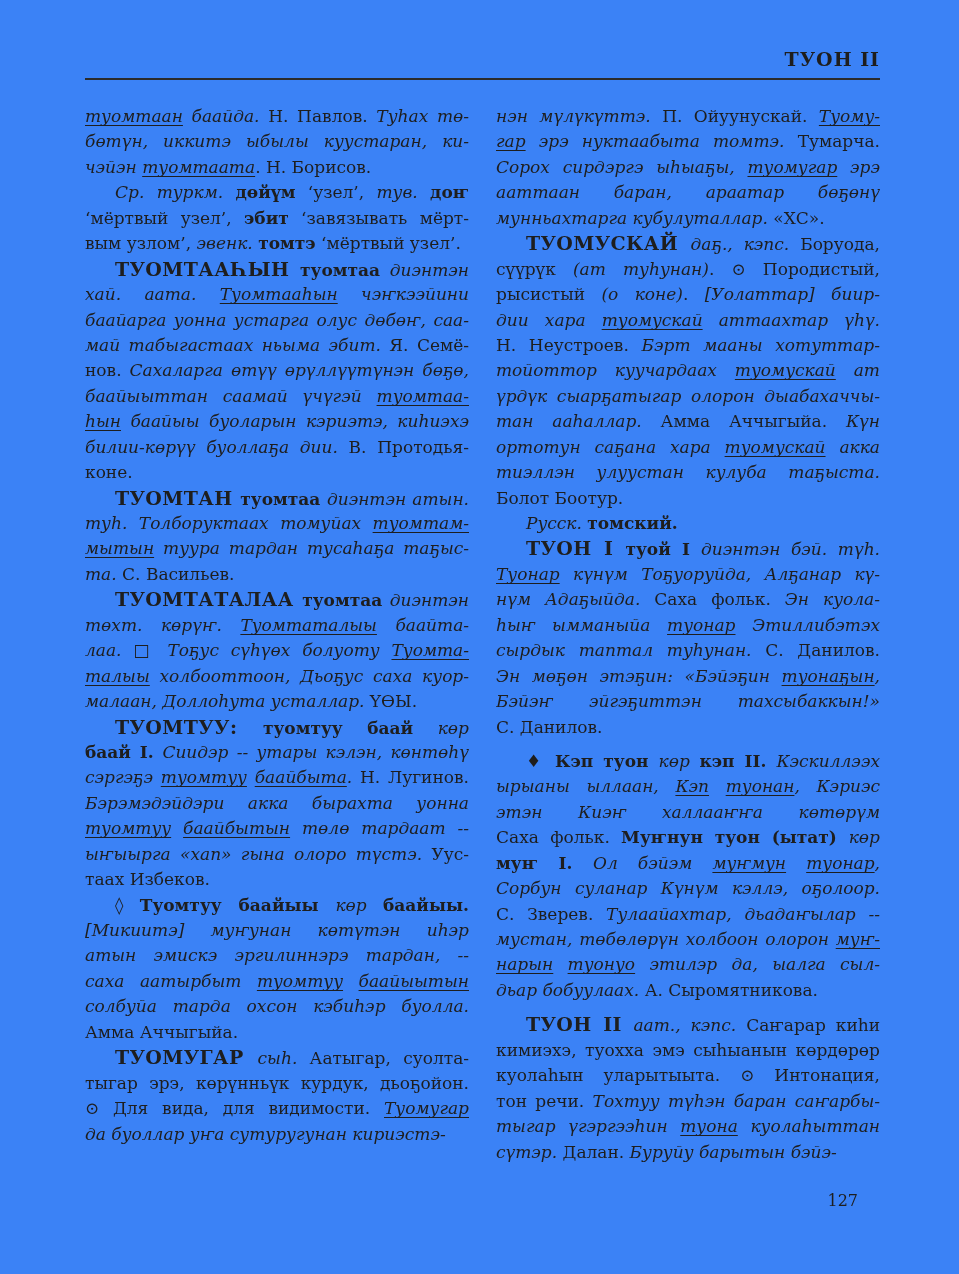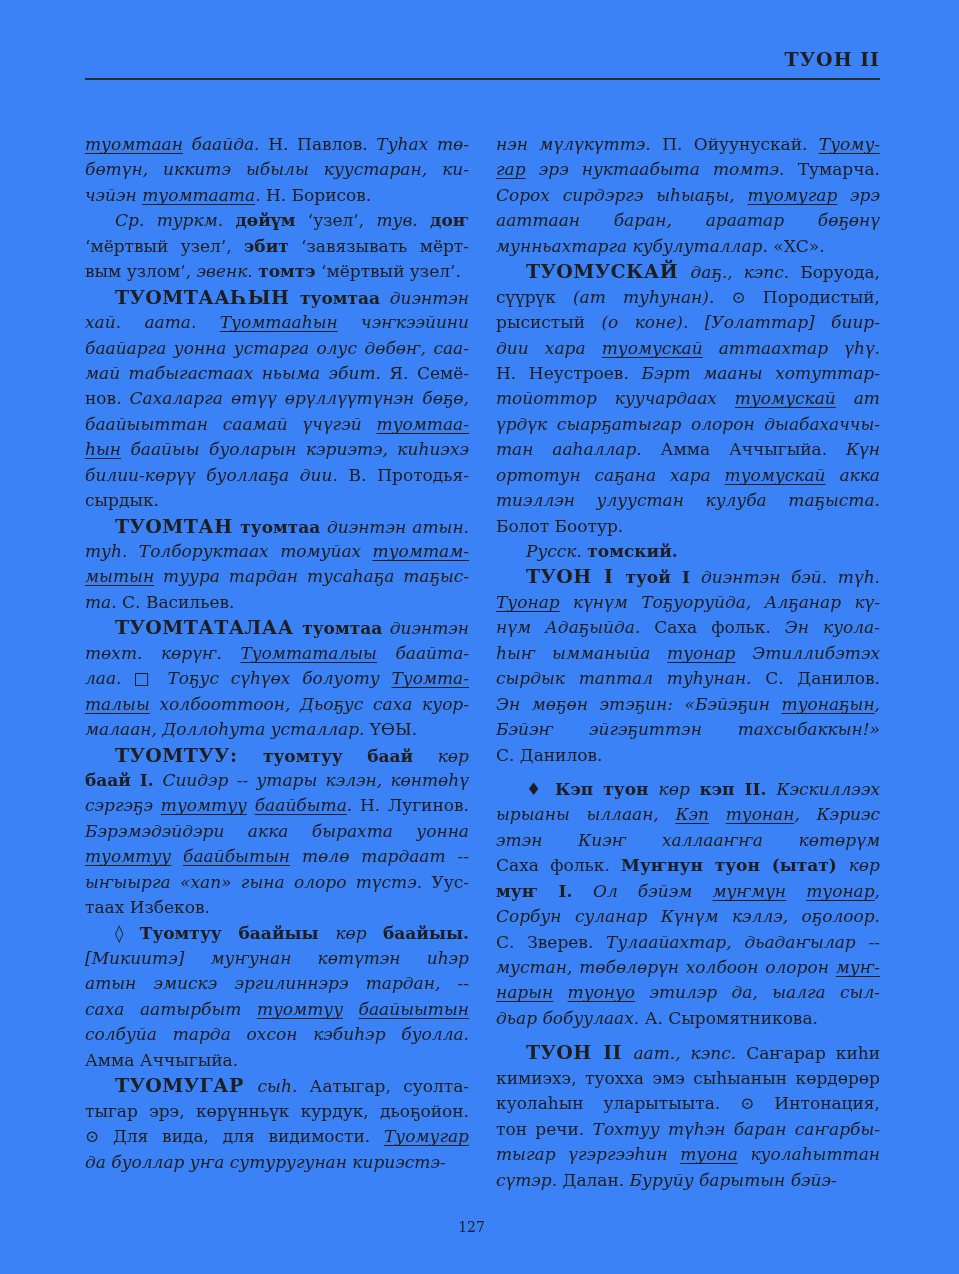--- a/index.html
+++ b/index.html
@@ -27,21 +27,20 @@
     height:0;
   }
   .columns{
     display:flex;
     gap:27px;
     margin-top:24px;
   }
   .col{
     flex:1;
     font-size:17px;
-    margin-top:28px;
   }
   .para{margin:0;}
   .para.gap{margin-top:9px;}
   .line{
     line-height:25.45px;
     height:25.45px;
     overflow:hidden;
     text-align:justify;
     text-align-last:justify;
     -moz-text-align-last:justify;
@@ -54,24 +53,24 @@
   .b{font-weight:bold;}
   .h{font-weight:bold;font-size:19px;letter-spacing:0.4px;}
   .iu{
     font-style:italic;
     text-decoration:underline;
     text-decoration-thickness:1.2px;
     text-underline-offset:2.5px;
     text-decoration-skip-ink:none;
   }
   .page-number{
-    text-align:center;
+    text-align:right;
     padding-right:22px;
     margin-top:26px;
-    font-size:14px;
+    font-size:16px;
   }
 </style>
 </head>
 <body>
 
 <div class="page">
   <header>
     <div class="running-head">ТУОН II</div>
     <div class="rule"></div>
   </header>
@@ -90,21 +89,21 @@
         </div>
         <div class="para">
           <div class="line first"><span class="h">ТУОМТААҺЫН </span><span class="b">туомтаа </span><span class="i">диэнтэн</span></div>
           <div class="line"><span class="i">хай. аата. </span><span class="iu">Туомтааһын</span><span class="i"> чэҥкээйини</span></div>
           <div class="line"><span class="i">баайарга уонна устарга олус дөбөҥ, саа-</span></div>
           <div class="line"><span class="i">май табыгастаах ньыма эбит.</span><span class="r"> Я. Семё-</span></div>
           <div class="line"><span class="r">нов. </span><span class="i">Сахаларга өтүү өрүллүүтүнэн бөҕө,</span></div>
           <div class="line"><span class="i">баайыыттан саамай үчүгэй </span><span class="iu">туомтаа-</span></div>
           <div class="line"><span class="iu">һын</span><span class="i"> баайыы буоларын кэриэтэ, киһиэхэ</span></div>
           <div class="line"><span class="i">билии-көрүү буоллаҕа дии.</span><span class="r"> В. Протодья-</span></div>
-          <div class="line last"><span class="r">сырдык.</span></div>
+          <div class="line last"><span class="r">коне.</span></div>
         </div>
         <div class="para">
           <div class="line first"><span class="h">ТУОМТАН </span><span class="b">туомтаа </span><span class="i">диэнтэн атын.</span></div>
           <div class="line"><span class="i">туһ. Толборуктаах томуйах </span><span class="iu">туомтам-</span></div>
           <div class="line"><span class="iu">мытын</span><span class="i"> туура тардан тусаһаҕа таҕыс-</span></div>
           <div class="line last"><span class="i">та.</span><span class="r"> С. Васильев.</span></div>
         </div>
         <div class="para">
           <div class="line first"><span class="h">ТУОМТАТАЛАА </span><span class="b">туомтаа </span><span class="i">диэнтэн</span></div>
           <div class="line"><span class="i">төхт. көрүҥ. </span><span class="iu">Туомтаталыы</span><span class="i"> баайта-</span></div>

